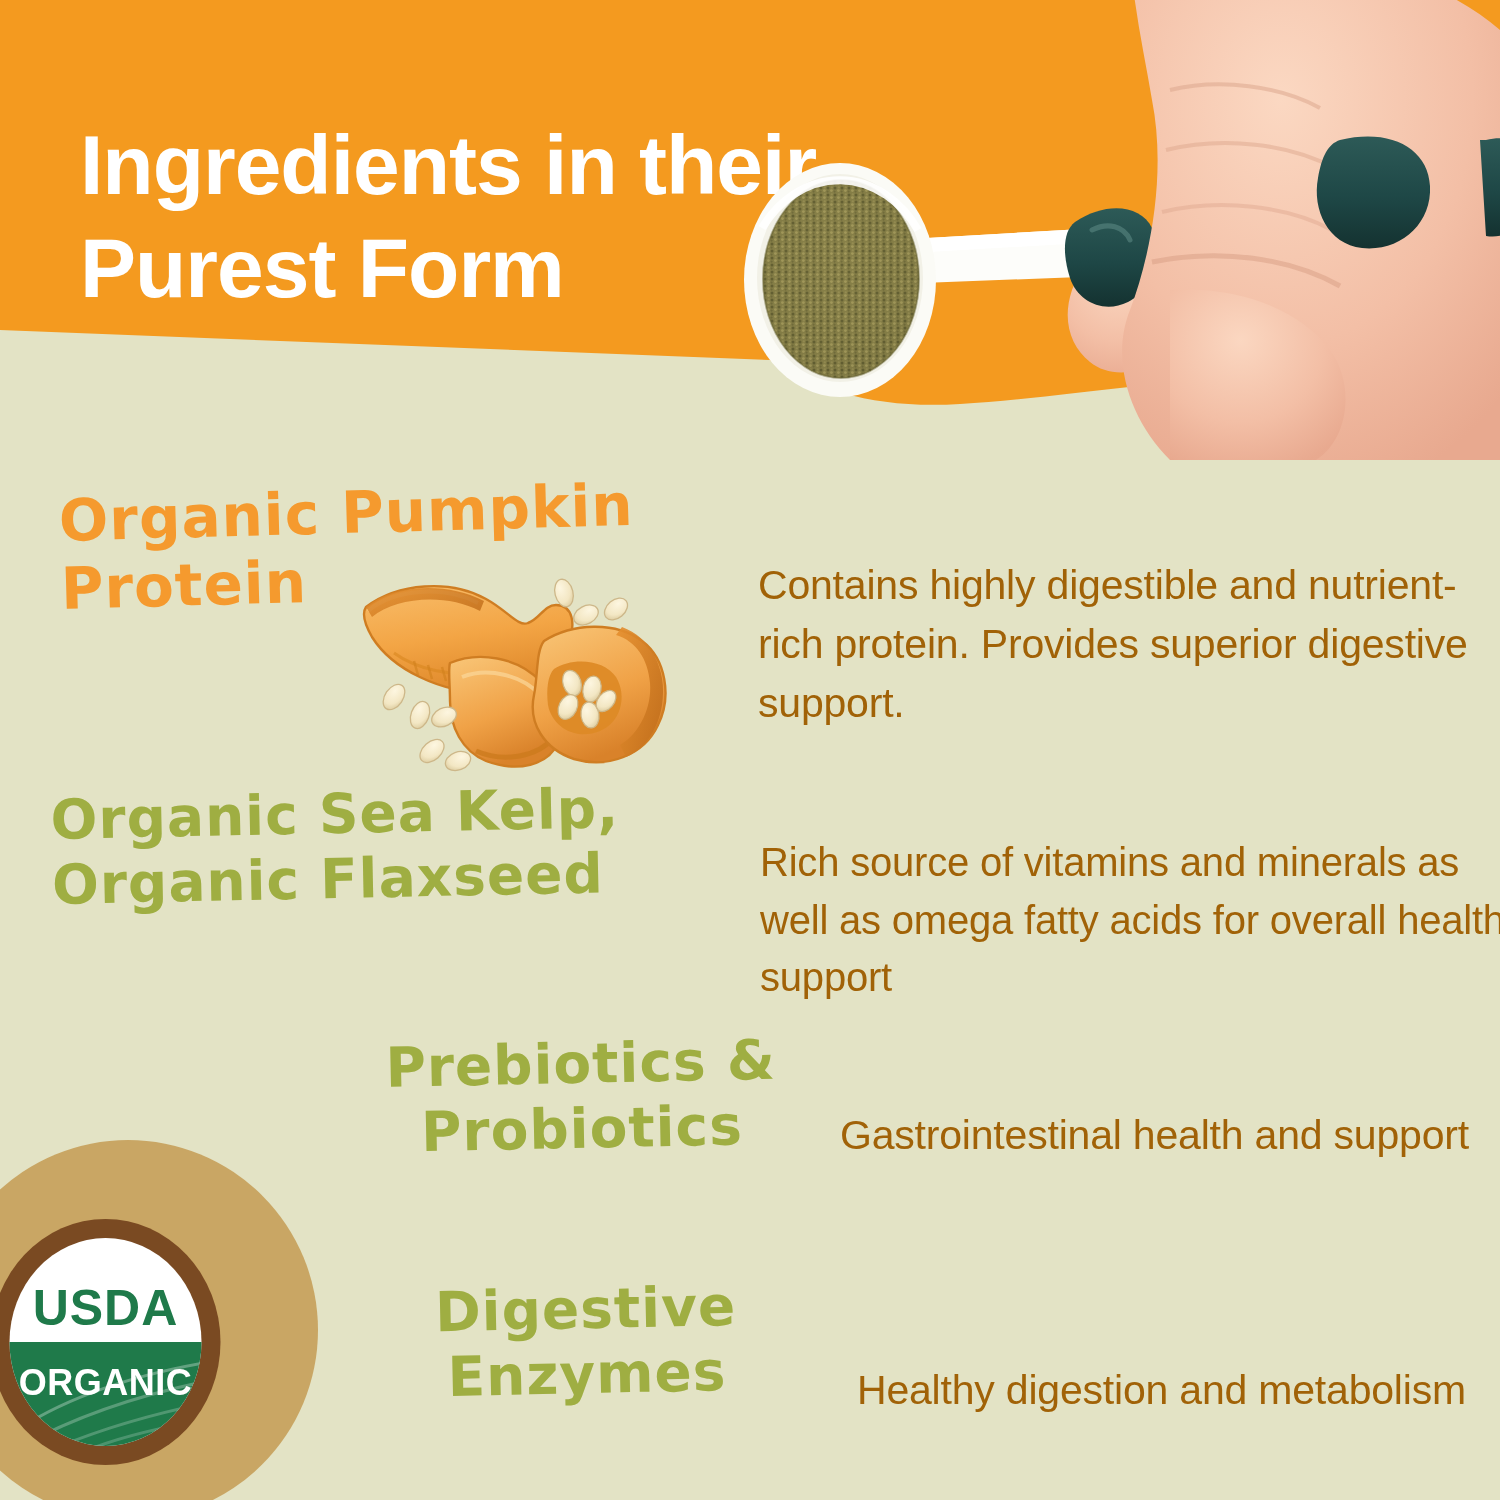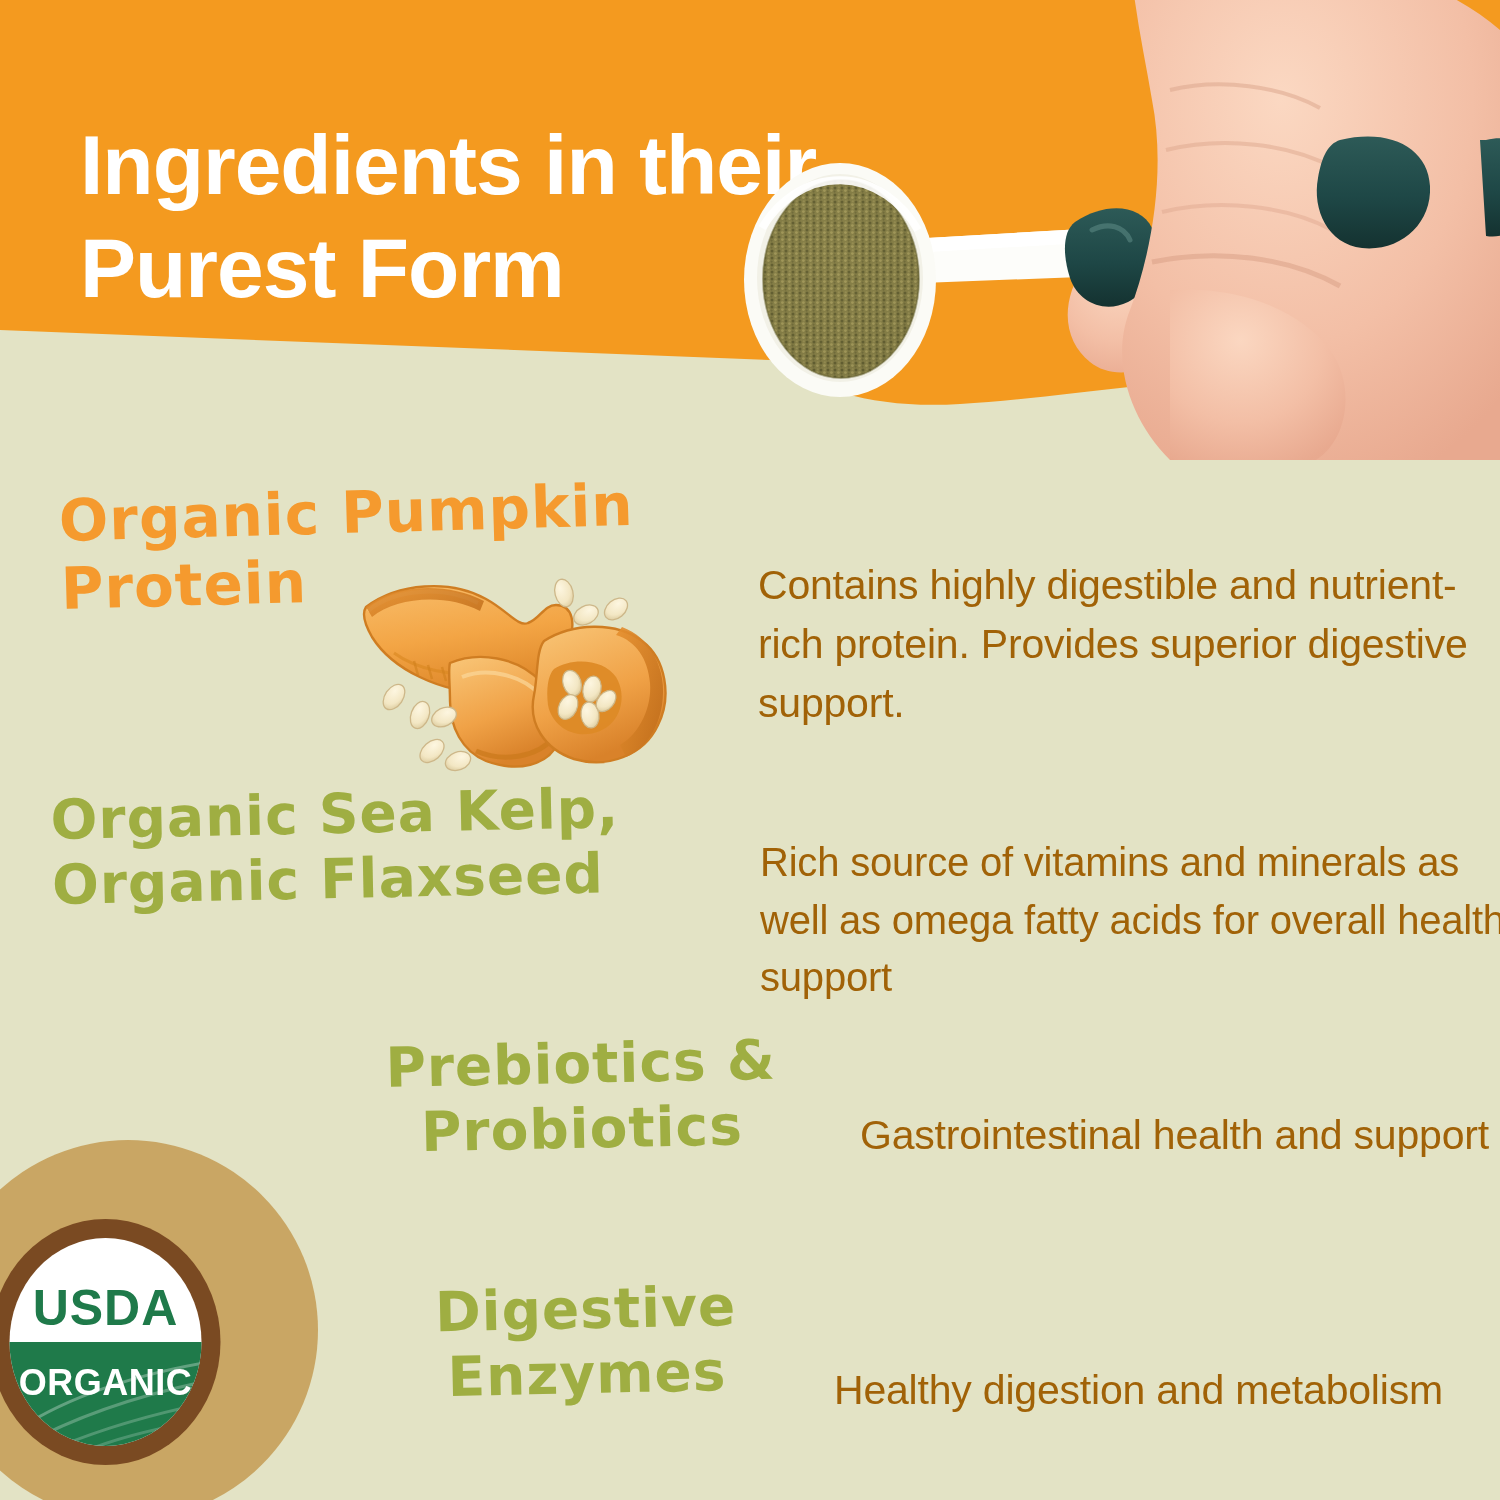--- a/index.html
+++ b/index.html
@@ -70,26 +70,26 @@
   #pumpkin-art{position:absolute;left:300px;top:78px;width:320px;height:230px;}
 
   
   #row-2{left:50px;top:788px;width:1420px;}
   #row-2 .ing-name{font-size:55px;width:700px;transform:rotate(-1.2deg);transform-origin:left top;}
   #row-2 .ing-desc{position:absolute;left:710px;top:6px;width:760px;font-size:40px;line-height:1.44;}
 
   
   #row-3{left:330px;top:1037px;width:1160px;}
   #row-3 .ing-name{font-size:55px;width:500px;text-align:center;transform:rotate(-1.2deg);transform-origin:left top;}
-  #row-3 .ing-desc{position:absolute;left:510px;top:28px;width:640px;margin-left:20px;}
+  #row-3 .ing-desc{position:absolute;left:510px;top:28px;width:640px;}
 
   
   #row-4{left:350px;top:1282px;width:1140px;}
   #row-4 .ing-name{font-size:55px;width:470px;text-align:center;transform:rotate(-1.2deg);transform-origin:left top;}
-  #row-4 .ing-desc{position:absolute;left:484px;top:38px;width:620px;}
+  #row-4 .ing-desc{position:absolute;left:507px;top:38px;width:620px;}
 </style>
 </head>
 <body>
 
 <div id="stage">
 
   <div id="header-band">
     <svg width="1500" height="470" viewBox="0 0 1500 470" xmlns="http://www.w3.org/2000/svg">
       <path d="M0,0 L1500,0 L1500,250
                C1460,330 1400,372 1310,374

